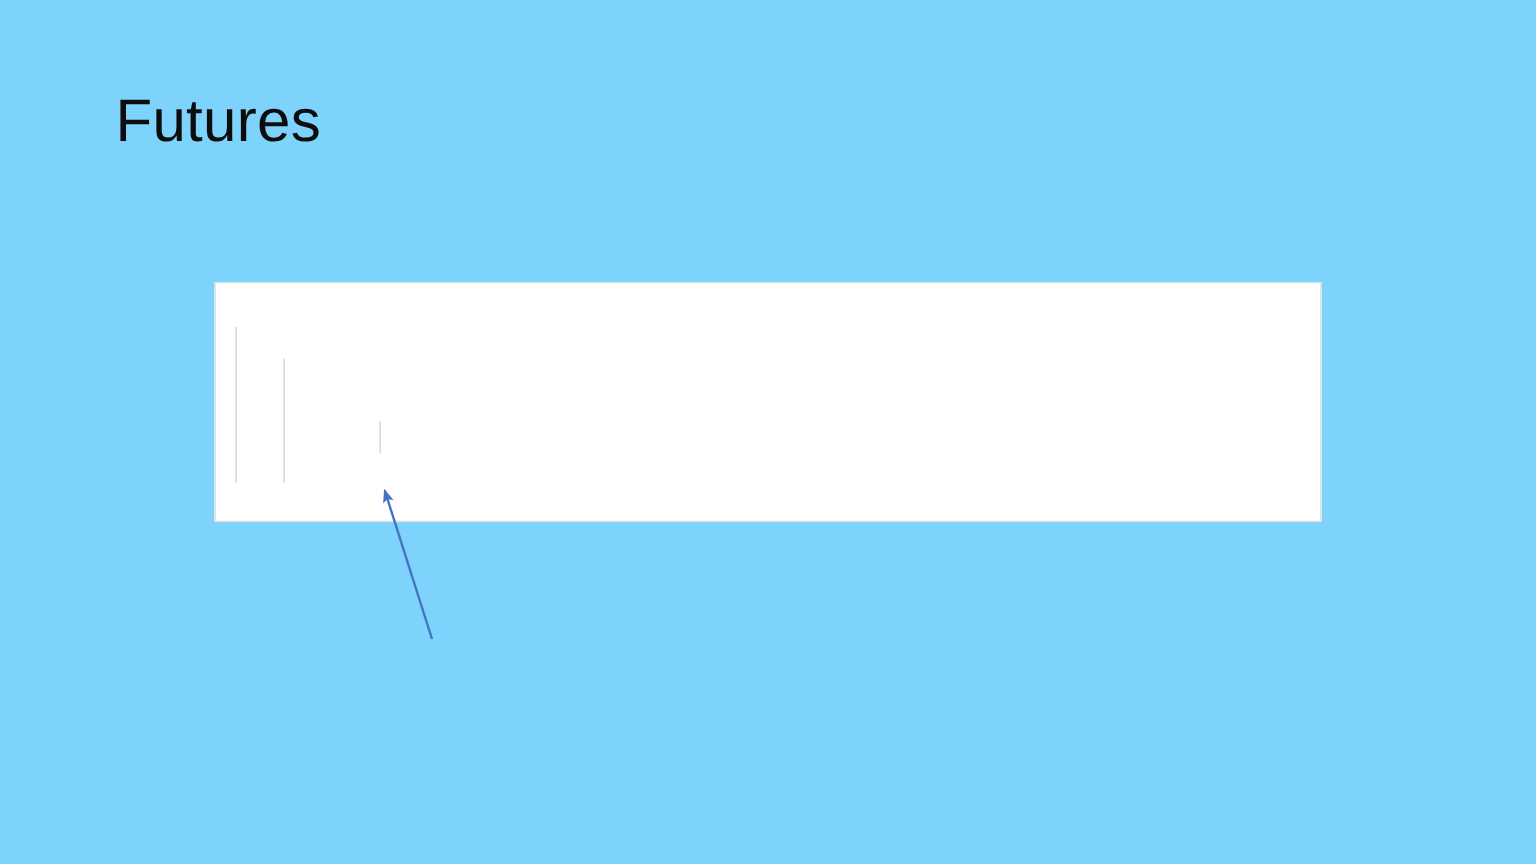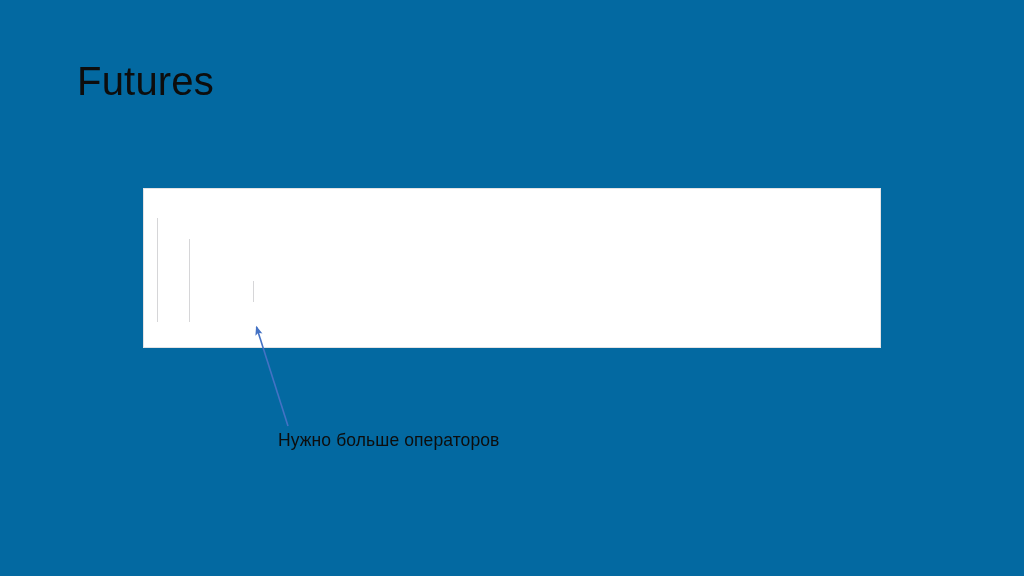--- a/index.html
+++ b/index.html
@@ -13,21 +13,21 @@
     height: 576px;
     position: relative;
     overflow: hidden;
     font-family: "Liberation Sans", sans-serif;
     color: #000000;
   }
 
   #slide {
     position: absolute;
     inset: 0;
-    background: #0369a1;
+    background: #7dd3fc;
     padding-left: 40px;
   }
 
   
   #slide-title {
     position: absolute;
     left: 77px;
     top: 58px;
     font-family: "Liberation Sans", sans-serif;
     font-size: 40px;
@@ -140,15 +140,14 @@
 
   <svg id="annotation-arrow" viewBox="0 0 70 125">
     <defs>
       <marker id="arrowhead" markerWidth="7" markerHeight="7" refX="5.4" refY="2.6" orient="auto" markerUnits="strokeWidth">
         <path d="M0.4,0.3 L6.2,2.6 L0.4,4.9 L1.7,2.6 Z" fill="#4472c4"></path>
       </marker>
     </defs>
     <line x1="48" y1="116" x2="16.5" y2="17" stroke="#4472c4" stroke-width="1.6" marker-end="url(#arrowhead)"></line>
   </svg>
 
-  <div id="annotation-caption">Нужно больше операторов</div>
 
 </div>
 
 </body></html>

